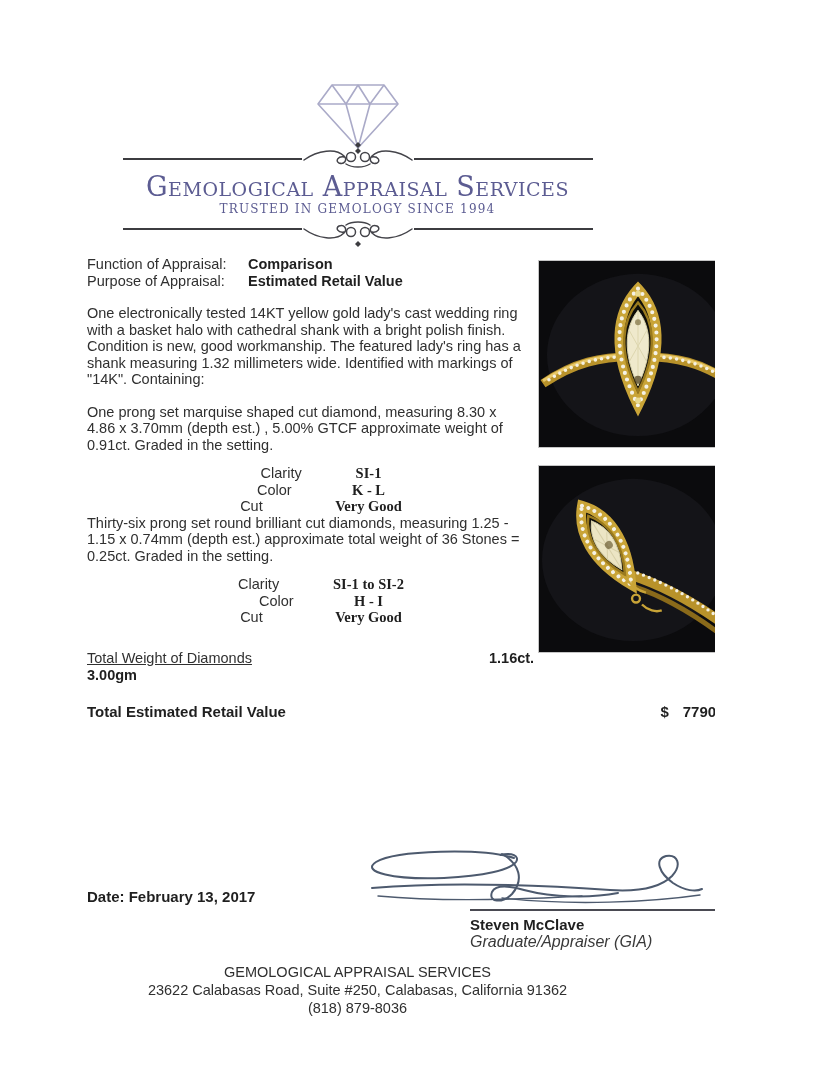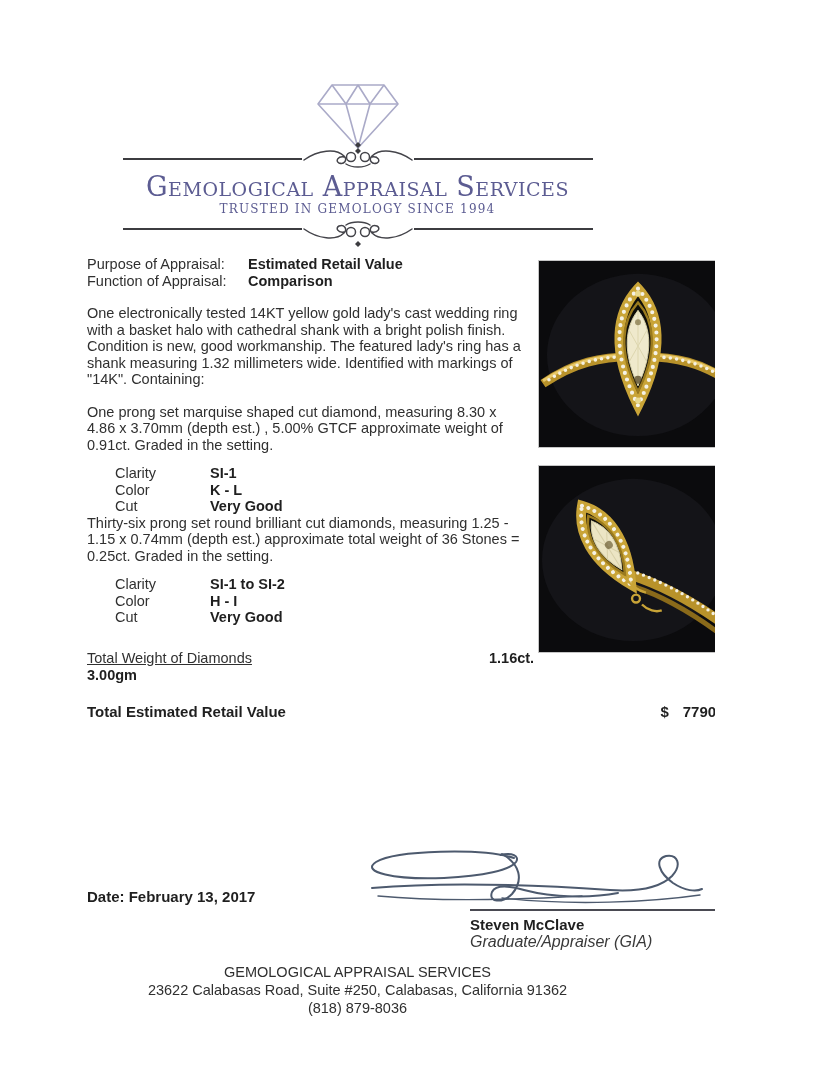--- a/index.html
+++ b/index.html
@@ -63,23 +63,23 @@
     top: 256px;
     width: 440px;
     font-size: 14.5px;
     line-height: 16.5px;
   }
   .kv-row { display: flex; }
   .kv-label { width: 161px; flex: none; }
   .kv-value { font-weight: 700; color: #1f1f1f; }
   .para { margin-top: 16px; }
   .grade-table { margin-top: 12px; }
-  .grade-row { display: flex; padding-left: 28px; }
+  .grade-row { display: flex; padding-left: 28px; justify-content: center; }
   .grade-row .g-label { width: 95px; flex: none; }
-  .grade-row .g-value { font-weight: 700; color: #1f1f1f; }
+  .grade-row .g-value { font-weight: 700; color: #1f1f1f; font-family: Liberation Serif, serif; }
 
   
   .totals {
     position: absolute;
     left: 87px;
     top: 650px;
     width: 470px;
     font-size: 14.5px;
     line-height: 16.5px;
   }
@@ -202,26 +202,26 @@
           <path d="M44 4 C50 0 62 0 68 4"></path>
         </g>
         <path d="M56 20 l3 3 l-3 3 l-3 -3 Z" fill="#3c3c40"></path>
       </svg>
       <span class="rule"></span>
     </div>
   </header>
 
   <main class="body-col">
     <div class="kv-row">
+      <span class="kv-label">Function of Appraisal:</span>
+      <span class="kv-value">Comparison</span>
+    </div>
+    <div class="kv-row">
       <span class="kv-label">Purpose of Appraisal:</span>
       <span class="kv-value">Estimated Retail Value</span>
-    </div>
-    <div class="kv-row">
-      <span class="kv-label">Function of Appraisal:</span>
-      <span class="kv-value">Comparison</span>
     </div>
 
     <p class="para">One electronically tested 14KT yellow gold lady's cast wedding ring with a basket halo with cathedral shank with a bright polish finish. Condition is new, good workmanship. The featured lady's ring has a shank measuring 1.32 millimeters wide. Identified with markings of "14K".  Containing:</p>
 
     <p class="para">One prong set marquise shaped cut diamond, measuring 8.30 x 4.86 x 3.70mm (depth est.) , 5.00% GTCF approximate weight of 0.91ct. Graded in the setting.</p>
 
     <div class="grade-table">
       <div class="grade-row">
         <span class="g-label">Clarity</span>
         <span class="g-value">SI-1</span>

